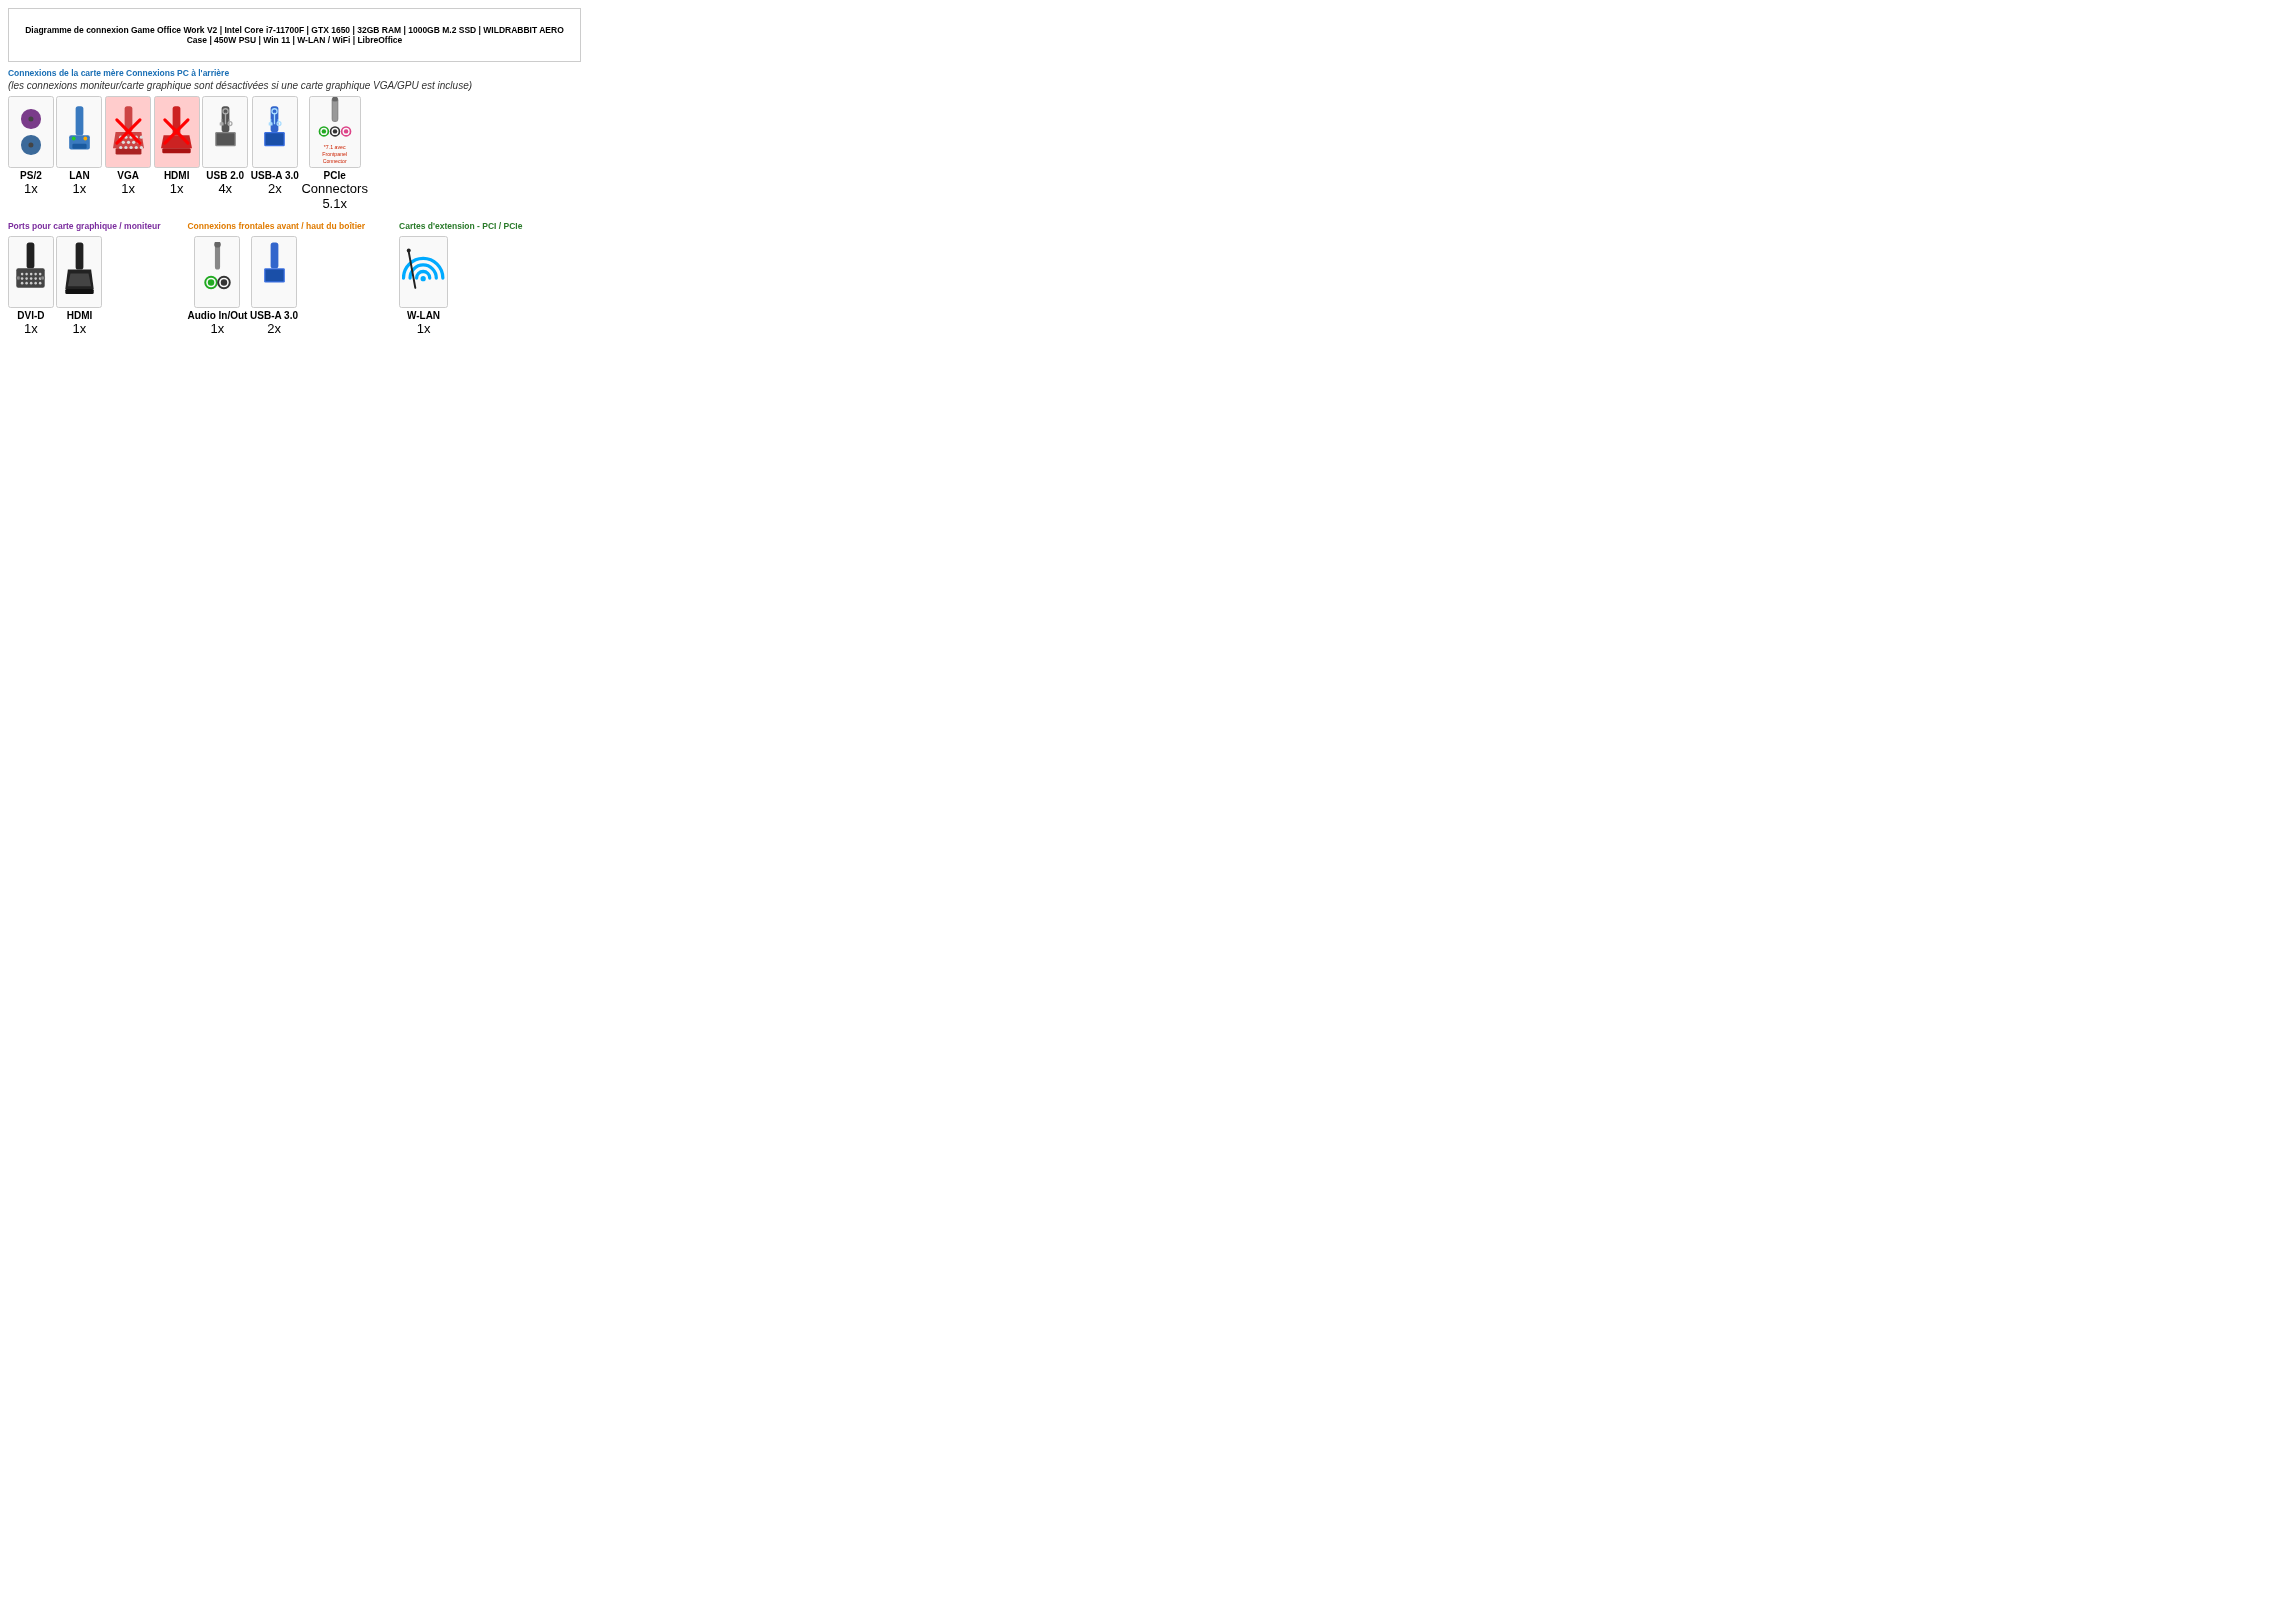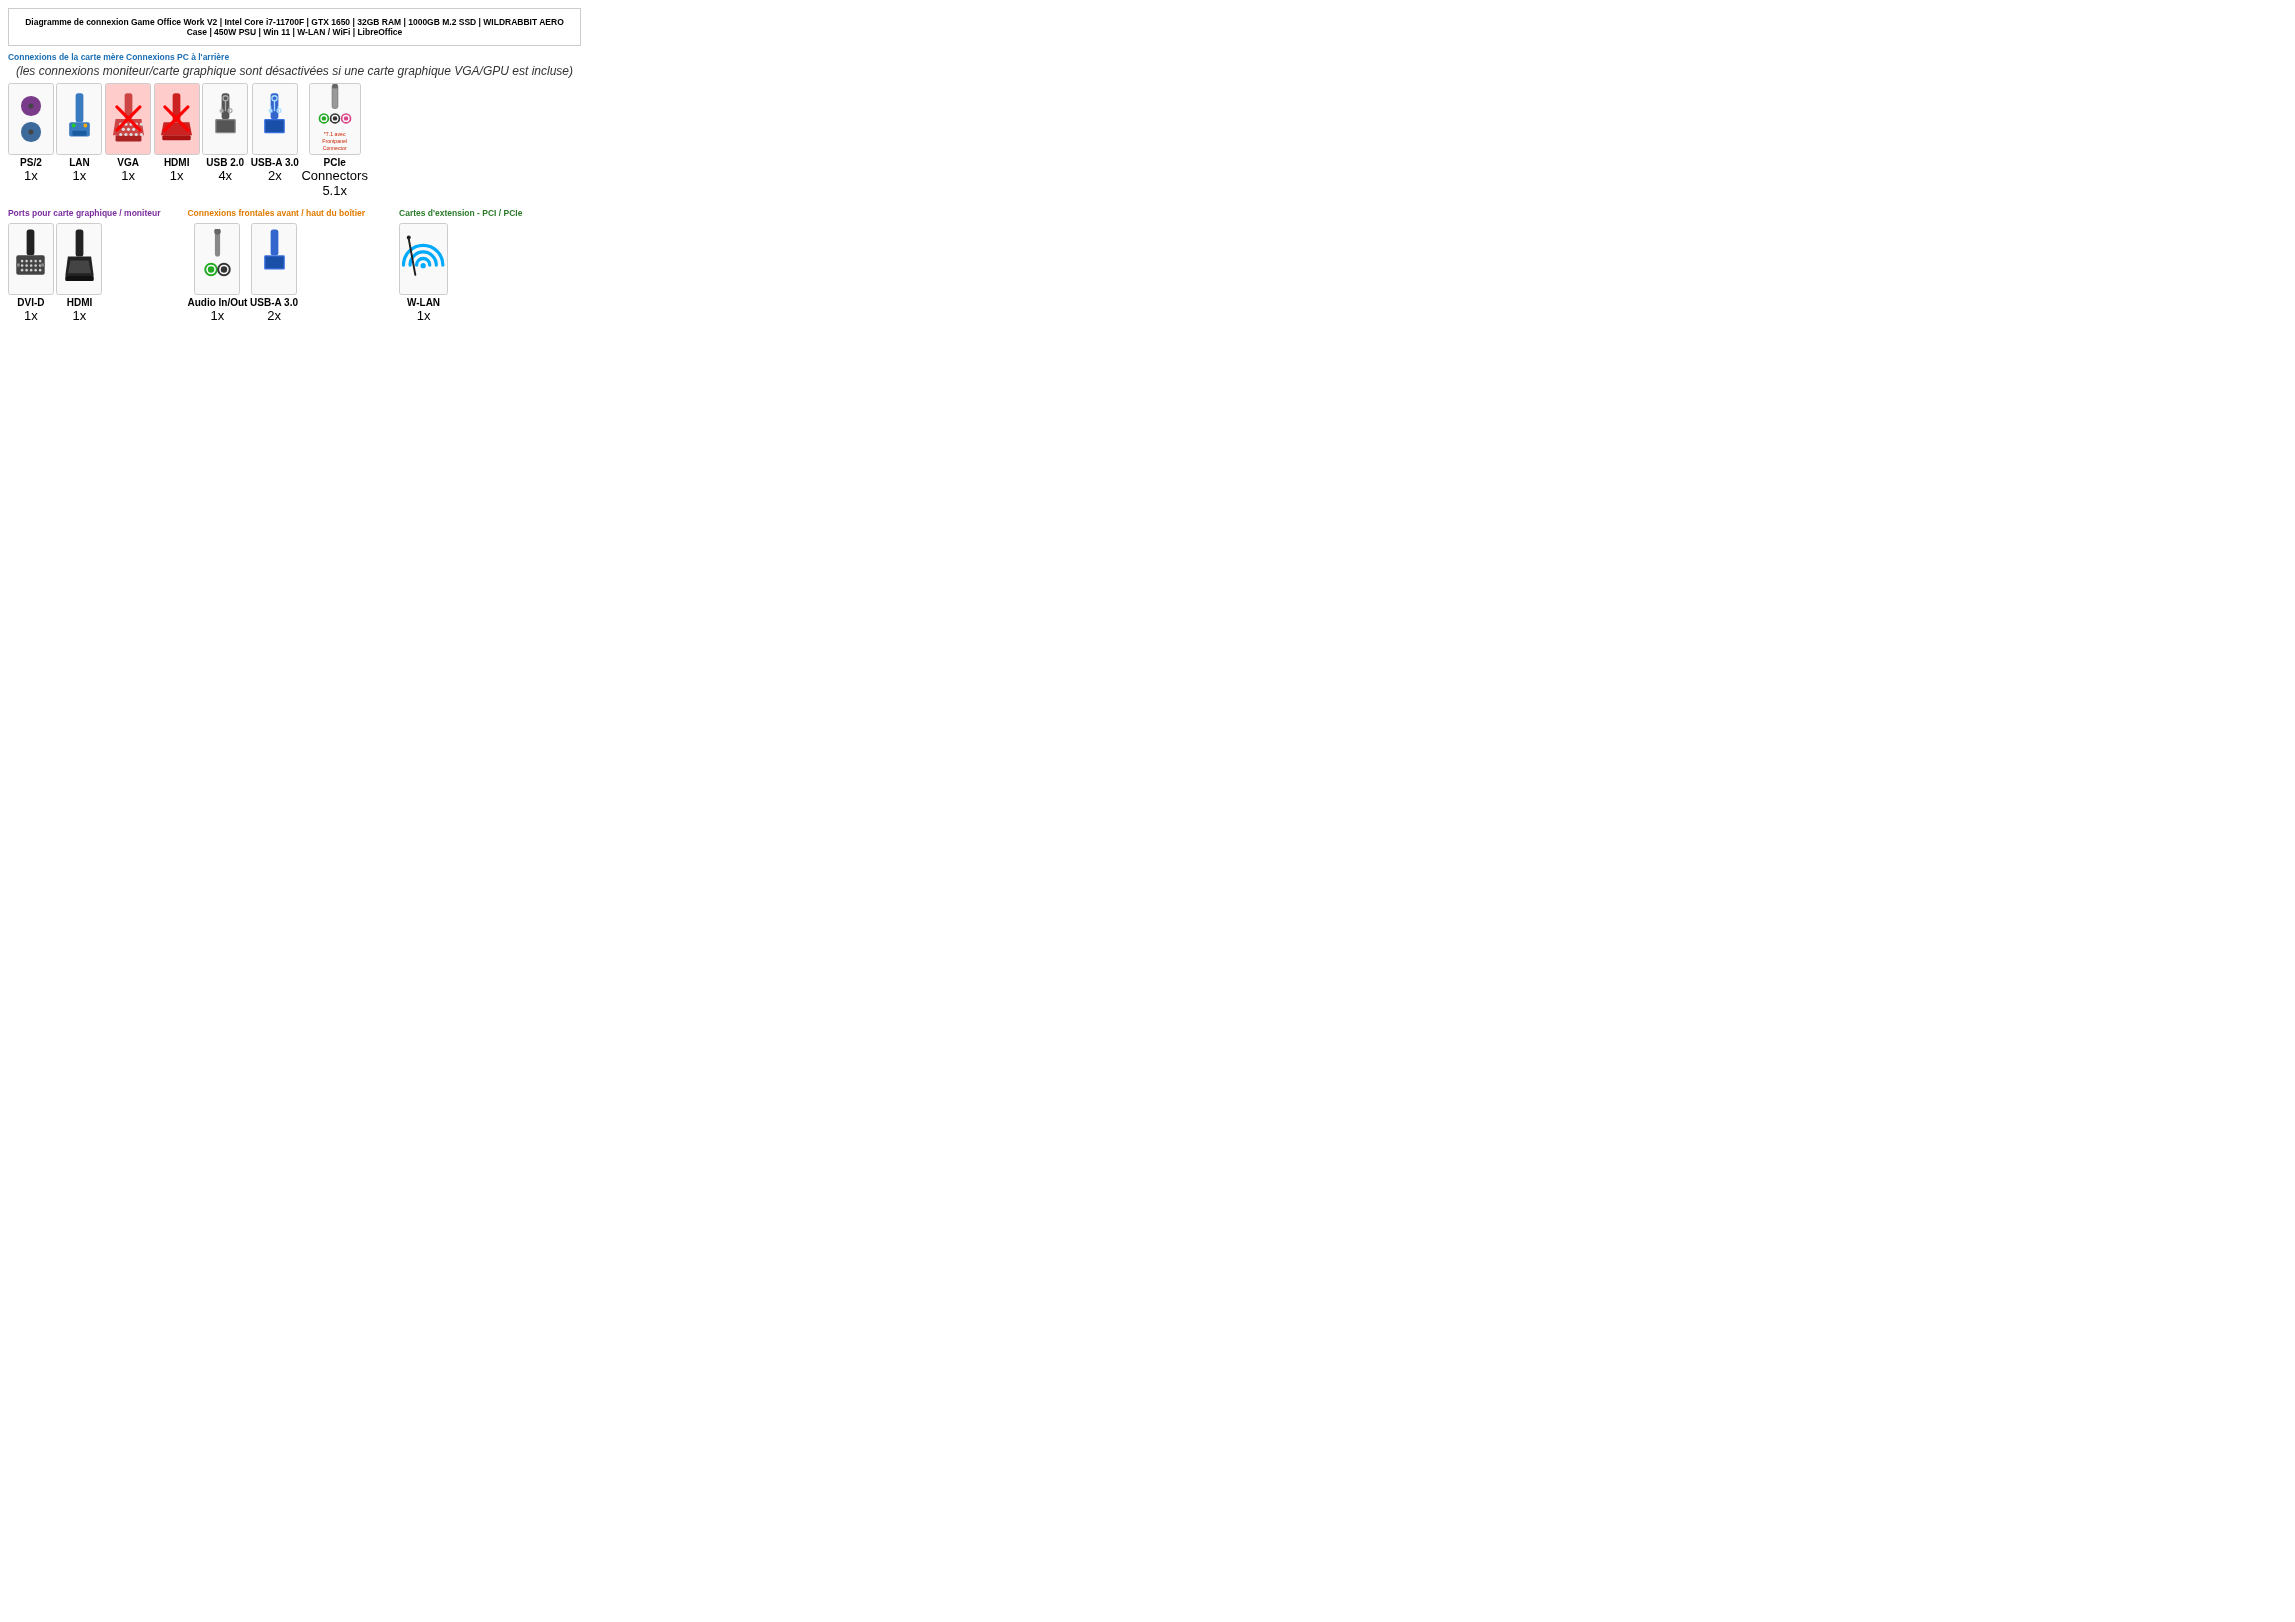--- a/index.html
+++ b/index.html
@@ -10,33 +10,32 @@
       font-size: 8.5px;
       padding: 7.9px;
       width: 589px;
     }
     .page-title {
       font-weight: bold;
       font-size: 8.5px;
       text-align: center;
       margin-bottom: 6.5px;
       border: 0.7px solid #ccc;
-      padding: 8px;
+      padding: 16px;
     }
     .section-title {
       font-weight: bold;
       font-size: 8.5px;
       margin-bottom: 1.3px;
     }
     .section-subtitle {
       font-style: italic;
-      font-size: 12px;
+      font-size: 10px;
       color: #333;
       margin-bottom: 5.2px;
-      text-align: center;
     }
     .section-title-blue { color: #1a6fb5; }
     .section-title-purple { color: #7b2d9e; }
     .section-title-orange { color: #e07b00; }
     .section-title-green { color: #2a7a2a; }
 
     .connectors-row {
       display: flex;
       flex-direction: row;
       gap: 2.6px;

